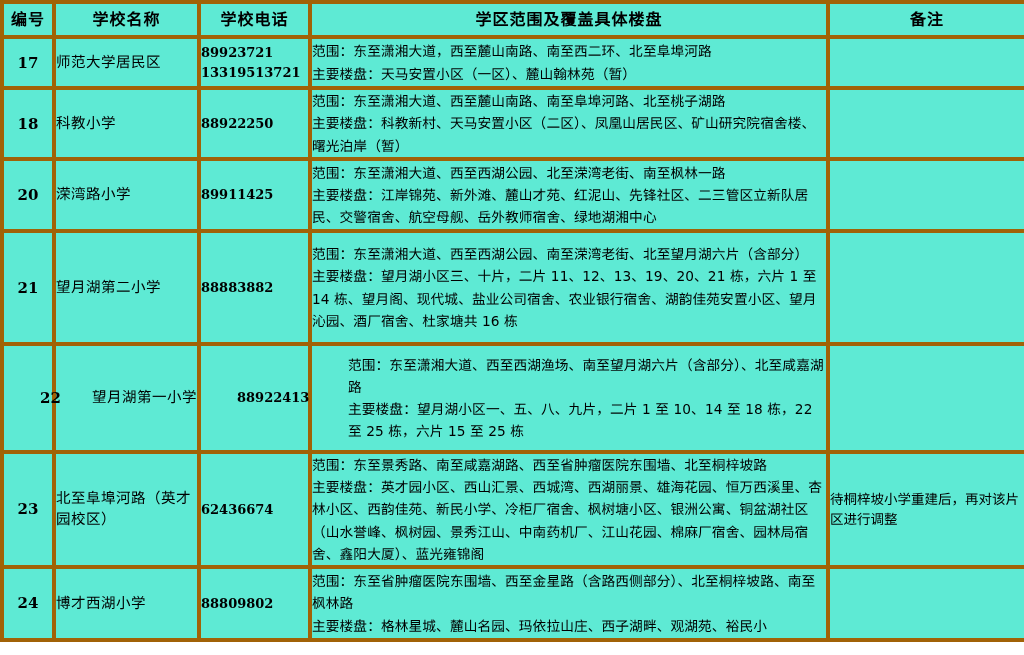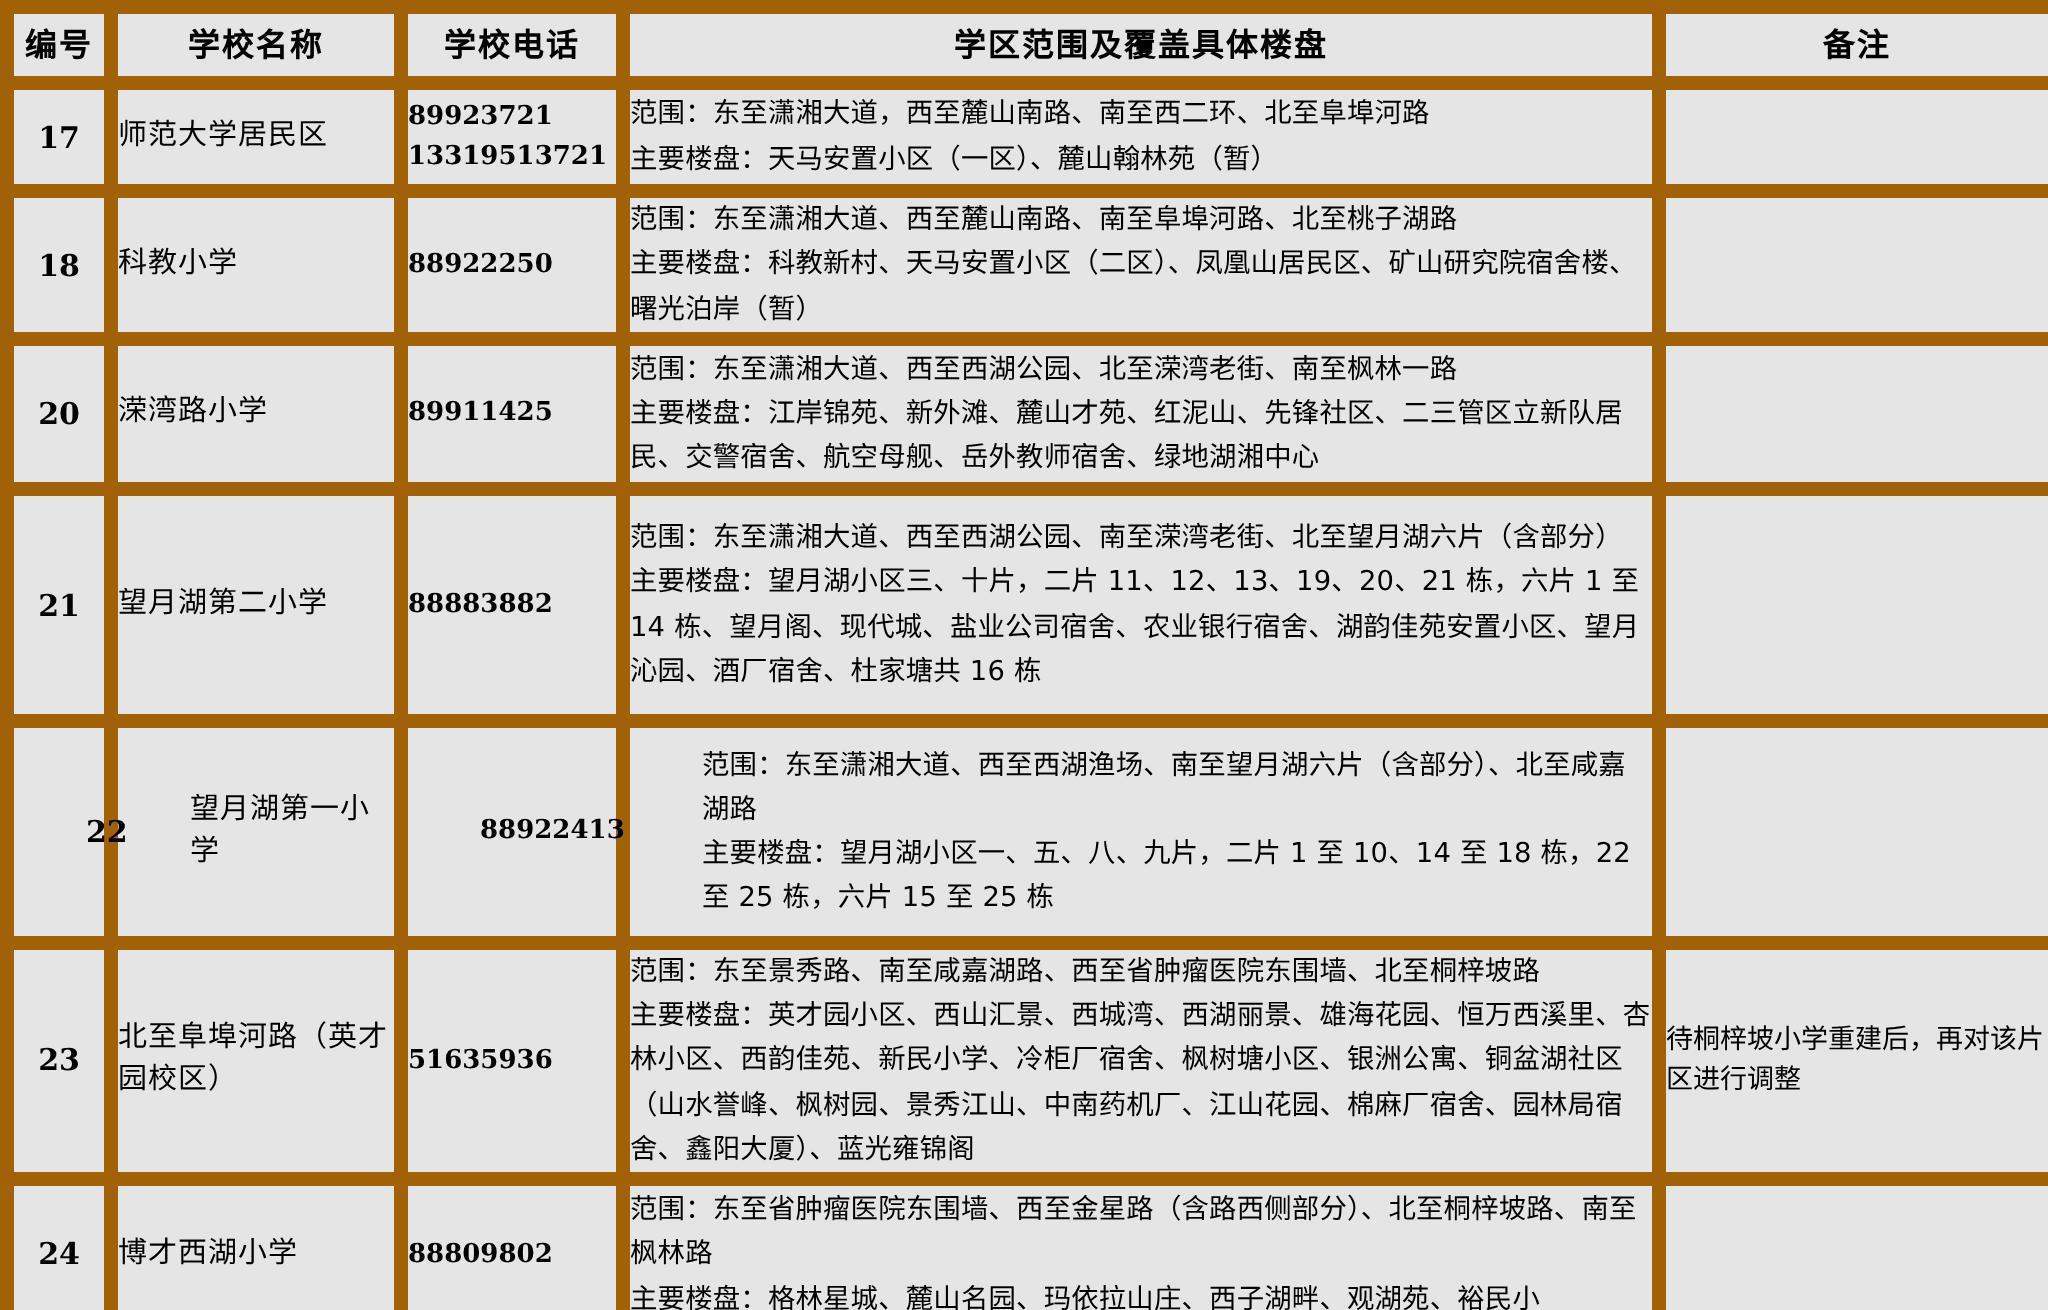--- a/index.html
+++ b/index.html
@@ -32,24 +32,24 @@
   }
 
   table.district-table col.c-id      { width: 52px; }
   table.district-table col.c-name    { width: 145px; }
   table.district-table col.c-phone   { width: 111px; }
   table.district-table col.c-scope   { width: 518px; }
   table.district-table col.c-remark  { width: 198px; }
 
   table.district-table th,
   table.district-table td {
-    border: 7px solid #a16207;
+    border: 4px solid #a16207;
     padding: 0;
     vertical-align: middle;
-    background: #e5e5e5;
+    background: #5eead4;
   }
 
   
   thead th {
     text-align: center;
     font-weight: bold;
     font-size: 16px;
     line-height: 1.2;
     height: 31px;
     letter-spacing: 1px;
@@ -209,21 +209,21 @@
           <span class="scope-line">范围：东至潇湘大道、西至西湖渔场、南至望月湖六片（含部分）、北至咸嘉湖路</span>
           <span class="scope-line">主要楼盘：望月湖小区一、五、八、九片，二片 1 至 10、14 至 18 栋，22 至 25 栋，六片 15 至 25 栋</span>
         </td>
         <td class="cell-remark"></td>
       </tr>
 
       <tr class="row-23">
         <td class="cell-id">23</td>
         <td class="cell-name">北至阜埠河路（英才园校区）</td>
         <td class="cell-phone">
-          <span class="phone-line">51635936</span>
+          <span class="phone-line">62436674</span>
         </td>
         <td class="cell-scope">
           <span class="scope-line">范围：东至景秀路、南至咸嘉湖路、西至省肿瘤医院东围墙、北至桐梓坡路</span>
           <span class="scope-line">主要楼盘：英才园小区、西山汇景、西城湾、西湖丽景、雄海花园、恒万西溪里、杏林小区、西韵佳苑、新民小学、冷柜厂宿舍、枫树塘小区、银洲公寓、铜盆湖社区（山水誉峰、枫树园、景秀江山、中南药机厂、江山花园、棉麻厂宿舍、园林局宿舍、鑫阳大厦）、蓝光雍锦阁</span>
         </td>
         <td class="cell-remark">待桐梓坡小学重建后，再对该片区进行调整</td>
       </tr>
 
       <tr class="row-24">
         <td class="cell-id">24</td>

